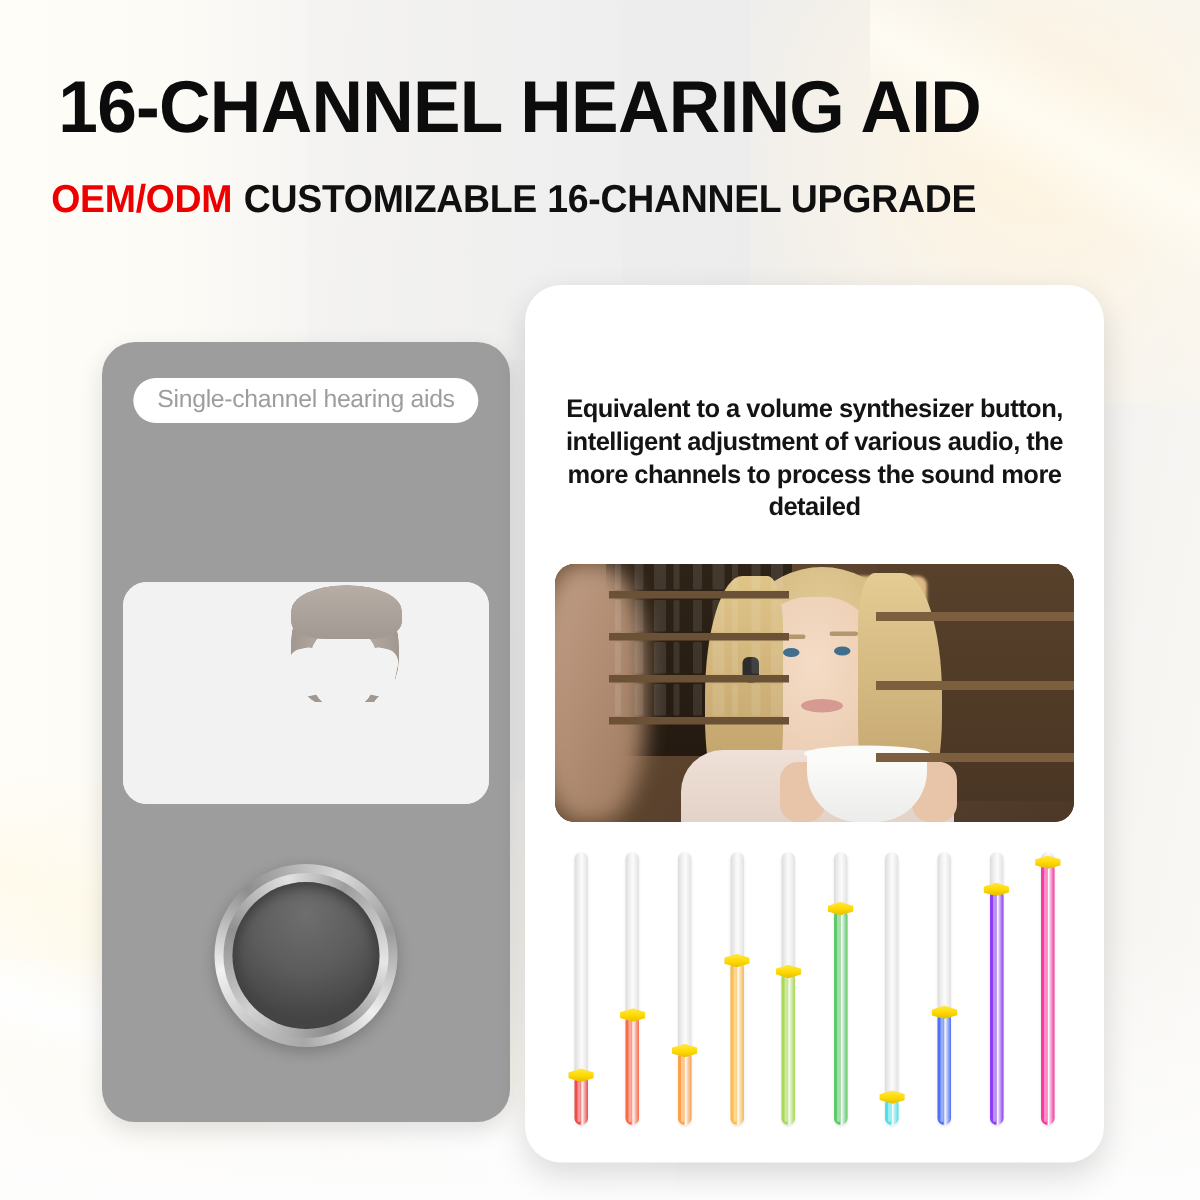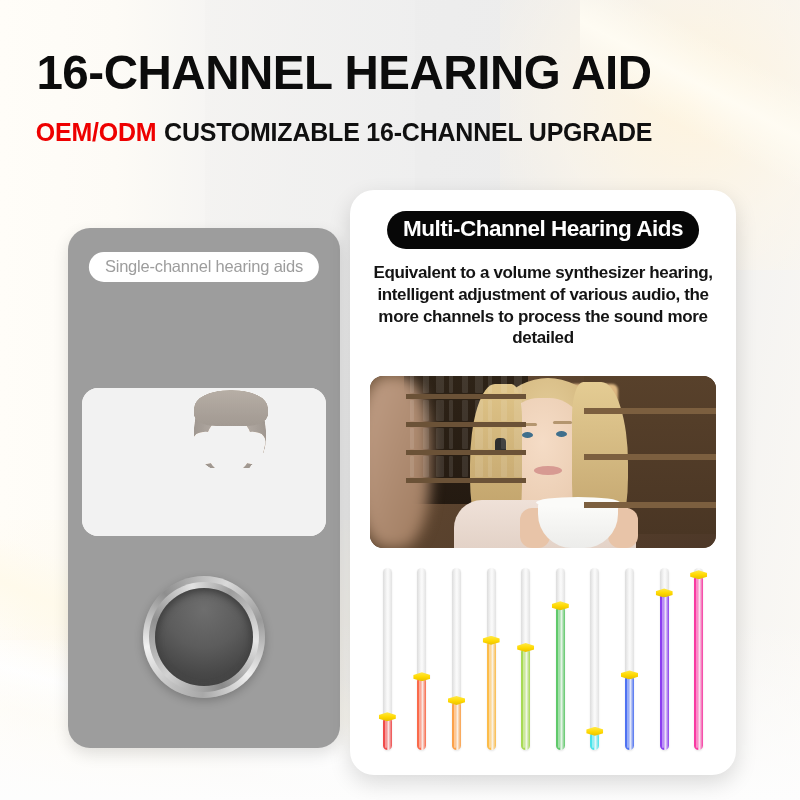--- a/index.html
+++ b/index.html
@@ -45,21 +45,21 @@
   .streak-bl2 {
     position:absolute; left:-30px; bottom:-40px; width:480px; height:200px;
     background:linear-gradient(16deg, rgba(255,255,255,0) 42%, rgba(255,255,255,.95) 54%, rgba(255,255,255,0) 68%);
   }
   .bg-bottom-fade {
     position:absolute; left:0; bottom:0; width:100%; height:180px;
     background:linear-gradient(0deg,#fdfdfd 0%,rgba(253,253,253,0) 100%);
   }
 
   
-  .head-wrap { position:absolute; left:0; top:0; width:664px; z-index:5; text-align:center;margin-left:12px; }
+  .head-wrap { position:absolute; left:0; top:0; width:664px; z-index:5; text-align:right; }
   .title {
     font-size:49px; line-height:1; font-weight:bold; color:#0c0c0c;
     letter-spacing:-0.5px; margin-top:48px;
     transform:scaleX(.97); transform-origin:center;
     white-space:nowrap;
   }
   .subtitle {
     margin-top:20px; font-size:26px; font-weight:bold; color:#101010;
     letter-spacing:-0.2px; white-space:nowrap;
     transform:scaleX(.96); transform-origin:center;
@@ -252,24 +252,21 @@
   </div>
 
   <div class="knob-wrap">
     <div class="knob-ring"></div>
     <div class="knob-ring2"></div>
     <div class="knob-face"></div>
   </div>
 </div>
 
 <div class="card-right">
-  <div class="pill-right">
-    <span>Multi-Channel Hearing Aids</span>
-  </div>
-  <div class="right-body">Equivalent to a volume synthesizer hearing, intelligent adjustment of various audio, the more channels to process the sound more detailed</div>
+  <div class="right-body">Equivalent to a volume synthesizer button, intelligent adjustment of various audio, the more channels to process the sound more detailed</div>
 
   <div class="right-photo">
     <div class="rp">
       <div class="rp-bg"></div>
       <div class="rp-shelfL"></div>
       <div class="rp-shelfR"></div>
       <div class="rp-lamp"></div>
       <div class="rp-blurL"></div>
       <div class="rp-hair"></div>
       <div class="rp-neck"></div>

